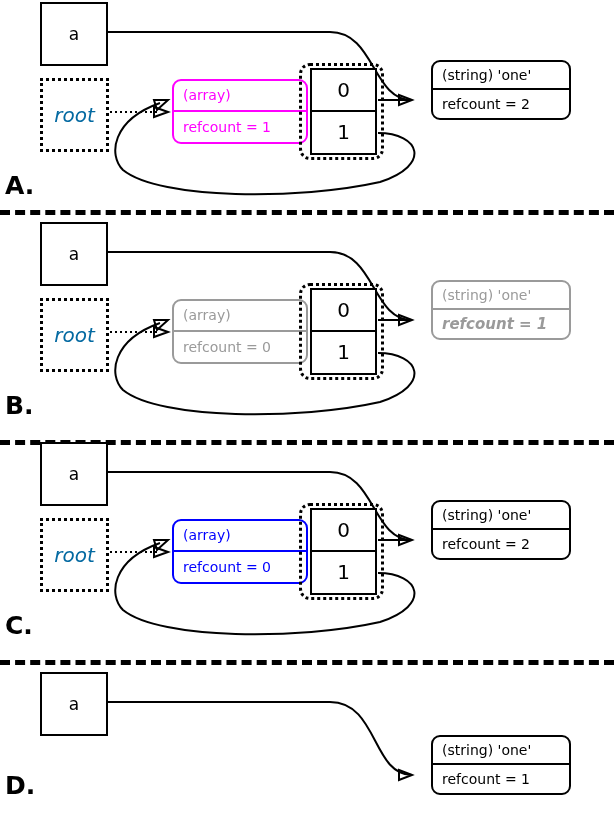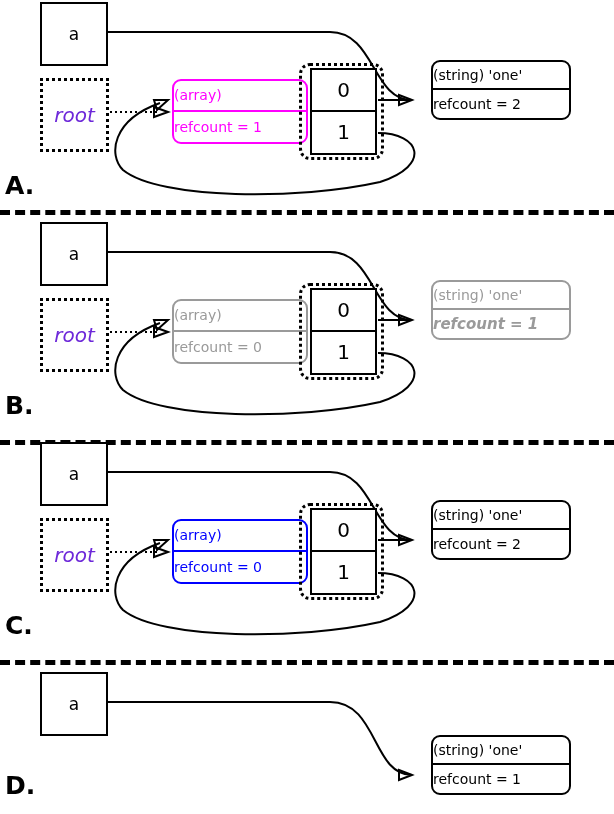--- a/index.html
+++ b/index.html
@@ -11,25 +11,25 @@
   .panel-label{position:absolute;font-size:25px;font-weight:bold;color:#000;
                font-family:"DejaVu Sans","Liberation Sans",sans-serif;
                line-height:1;}
   
   .varbox{position:absolute;border:2px solid #000;background:#fff;
           display:flex;align-items:center;justify-content:center;
           font-size:17px;color:#000;}
   
   .rootbox{position:absolute;border:3px dotted #000;background:#fff;
            display:flex;align-items:center;justify-content:center;
-           font-size:20px;font-style:italic;color:#6d28d9;}
+           font-size:20px;font-style:italic;color:#0369a1;}
   
   .zval{position:absolute;border:2px solid #000;border-radius:9px;
         background:#fff;box-sizing:border-box;overflow:hidden;}
-  .zval .row{height:50%;display:flex;align-items:center;padding-left:0;
+  .zval .row{height:50%;display:flex;align-items:center;padding-left:9px;
              font-size:14px;color:#000;box-sizing:border-box;}
   .zval .row.top{border-bottom:2px solid #000;}
   .zval.magenta{border-color:#ff00ff;}
   .zval.magenta .row{color:#ff00ff;}
   .zval.magenta .row.top{border-bottom-color:#ff00ff;}
   .zval.blue{border-color:#0000ff;}
   .zval.blue .row{color:#0000ff;}
   .zval.blue .row.top{border-bottom-color:#0000ff;}
   .zval.grey{border-color:#9a9a9a;}
   .zval.grey .row{color:#9a9a9a;}

